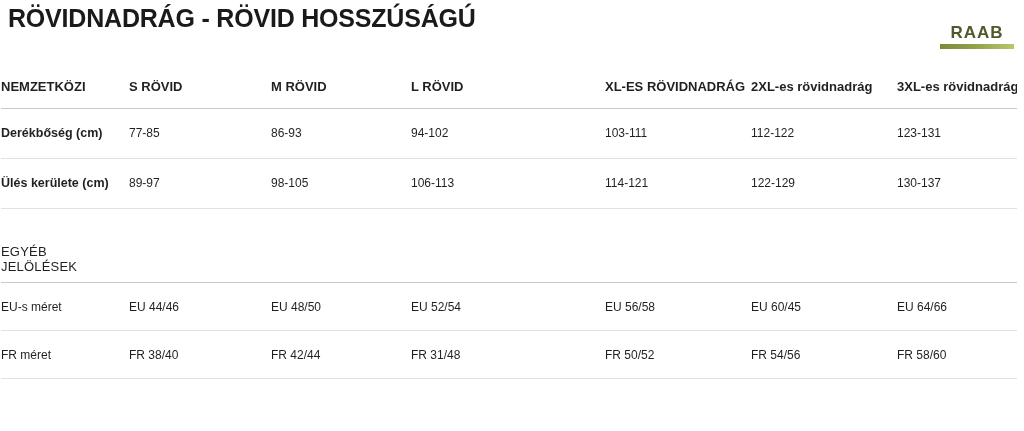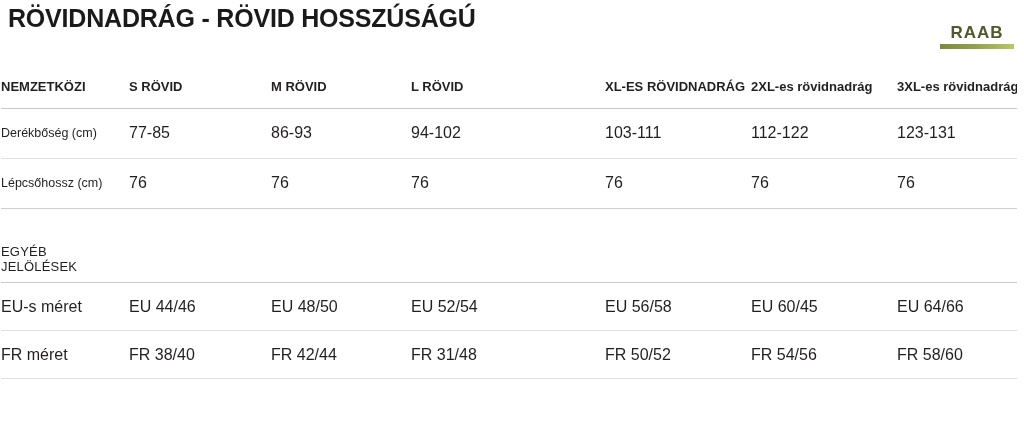--- a/index.html
+++ b/index.html
@@ -69,21 +69,21 @@
   col.c2 { width: 140px; }
   col.c3 { width: 194px; }
   col.c4 { width: 146px; }
   col.c5 { width: 146px; }
   col.c6 { width: 120px; }
 
   th, td {
     text-align: left;
     vertical-align: middle;
     padding: 0 4px 0 0;
-    font-size: 16px;
+    font-size: 12px;
     color: #231f20;
     border: 0;
   }
   thead th {
     height: 42px;
     font-weight: bold;
     font-size: 13px;
     border-bottom: 1px solid #c9c9c9;
     white-space: nowrap;
     overflow: hidden;
@@ -93,21 +93,21 @@
     margin-left: 8px;
   }
   tbody tr td {
     height: 50px;
     border-bottom: 1px solid #e2e2e2;
   }
   tbody tr.last-row td {
     border-bottom: 1px solid #cfcfcf;
   }
   td.rowlabel {
-    font-weight: normal;
+    font-weight: bold;
     font-size: 12.5px;
   }
   .spacer-row td {
     height: 36px;
     border-bottom: 0;
   }
   .section-head td {
     height: 34px;
     font-weight: normal;
     font-size: 13px;
@@ -164,28 +164,28 @@
     <tbody>
       <tr>
         <td class="rowlabel">Derékbőség (cm)</td>
         <td>77-85</td>
         <td>86-93</td>
         <td>94-102</td>
         <td>103-111</td>
         <td>112-122</td>
         <td>123-131</td>
       </tr>
-      <tr class="last-row">
-        <td class="rowlabel">Lépcsőhossz (cm)</td>
-        <td>76</td>
-        <td>76</td>
-        <td>76</td>
-        <td>76</td>
-        <td>76</td>
-        <td>76</td>
+      <tr>
+        <td class="rowlabel">Ülés kerülete (cm)</td>
+        <td>89-97</td>
+        <td>98-105</td>
+        <td>106-113</td>
+        <td>114-121</td>
+        <td>122-129</td>
+        <td>130-137</td>
       </tr>
 
       <tr class="spacer-row">
         <td></td>
         <td></td>
         <td></td>
         <td></td>
         <td></td>
         <td></td>
         <td></td>

